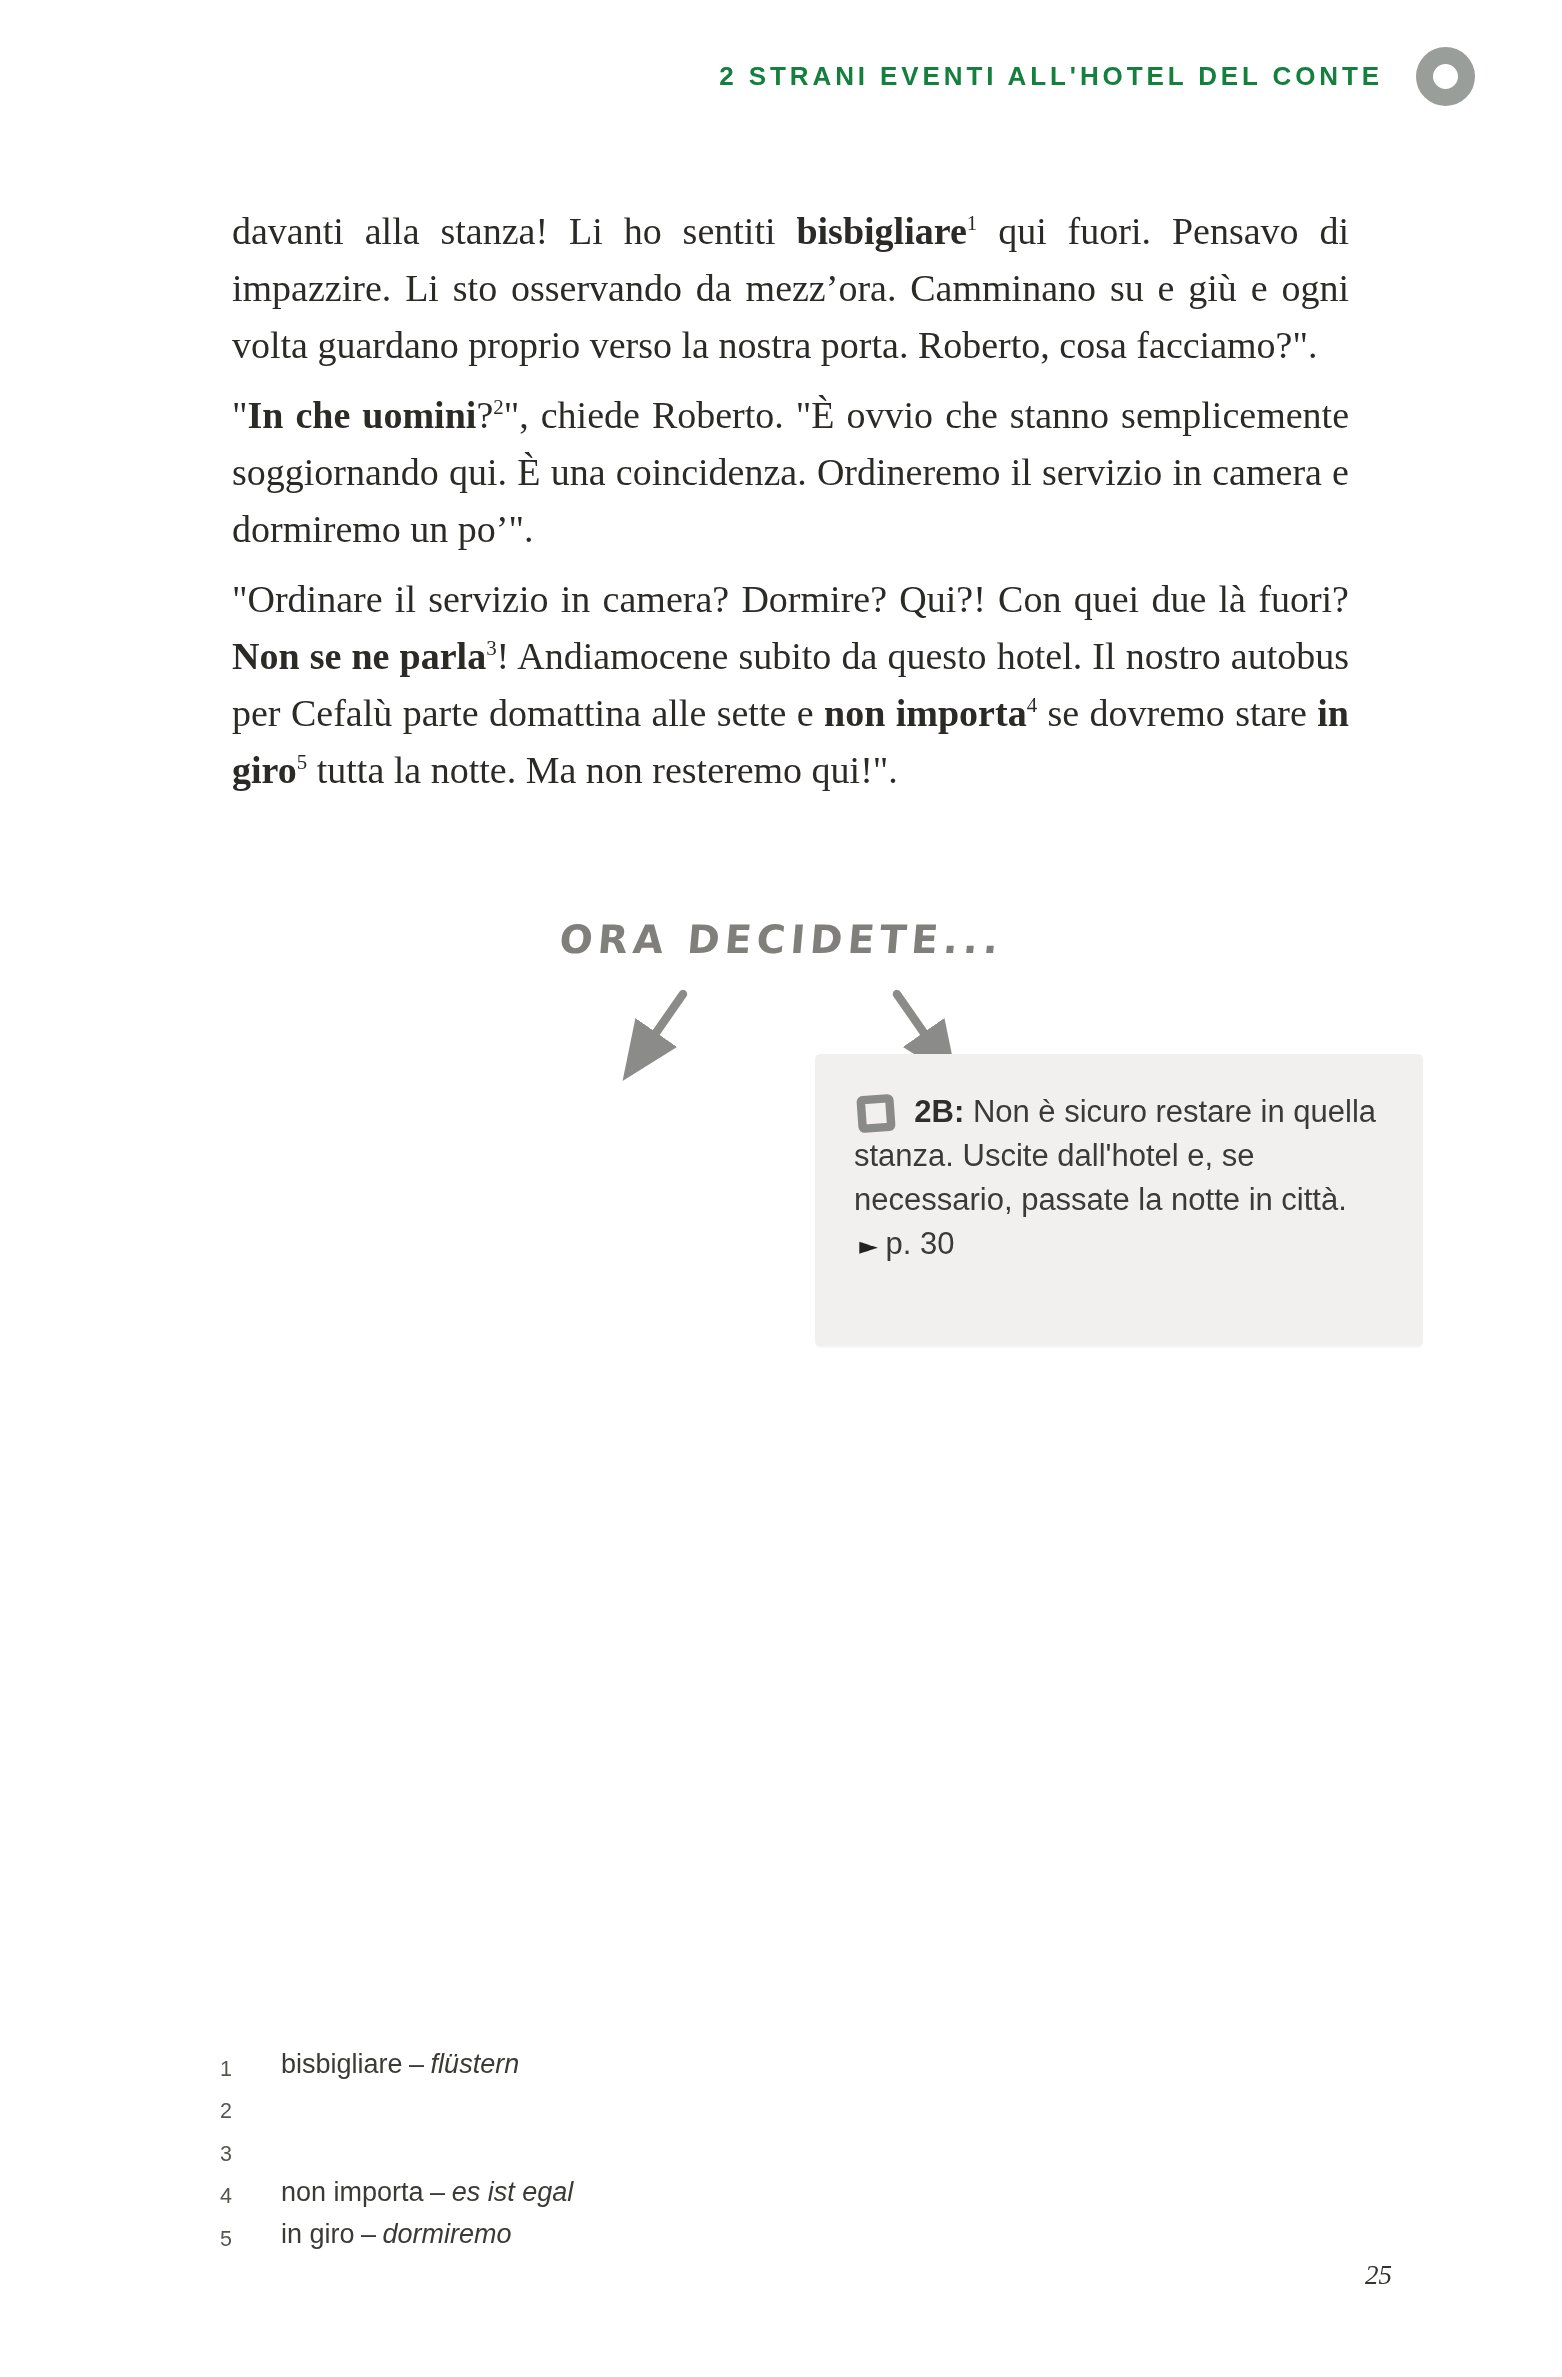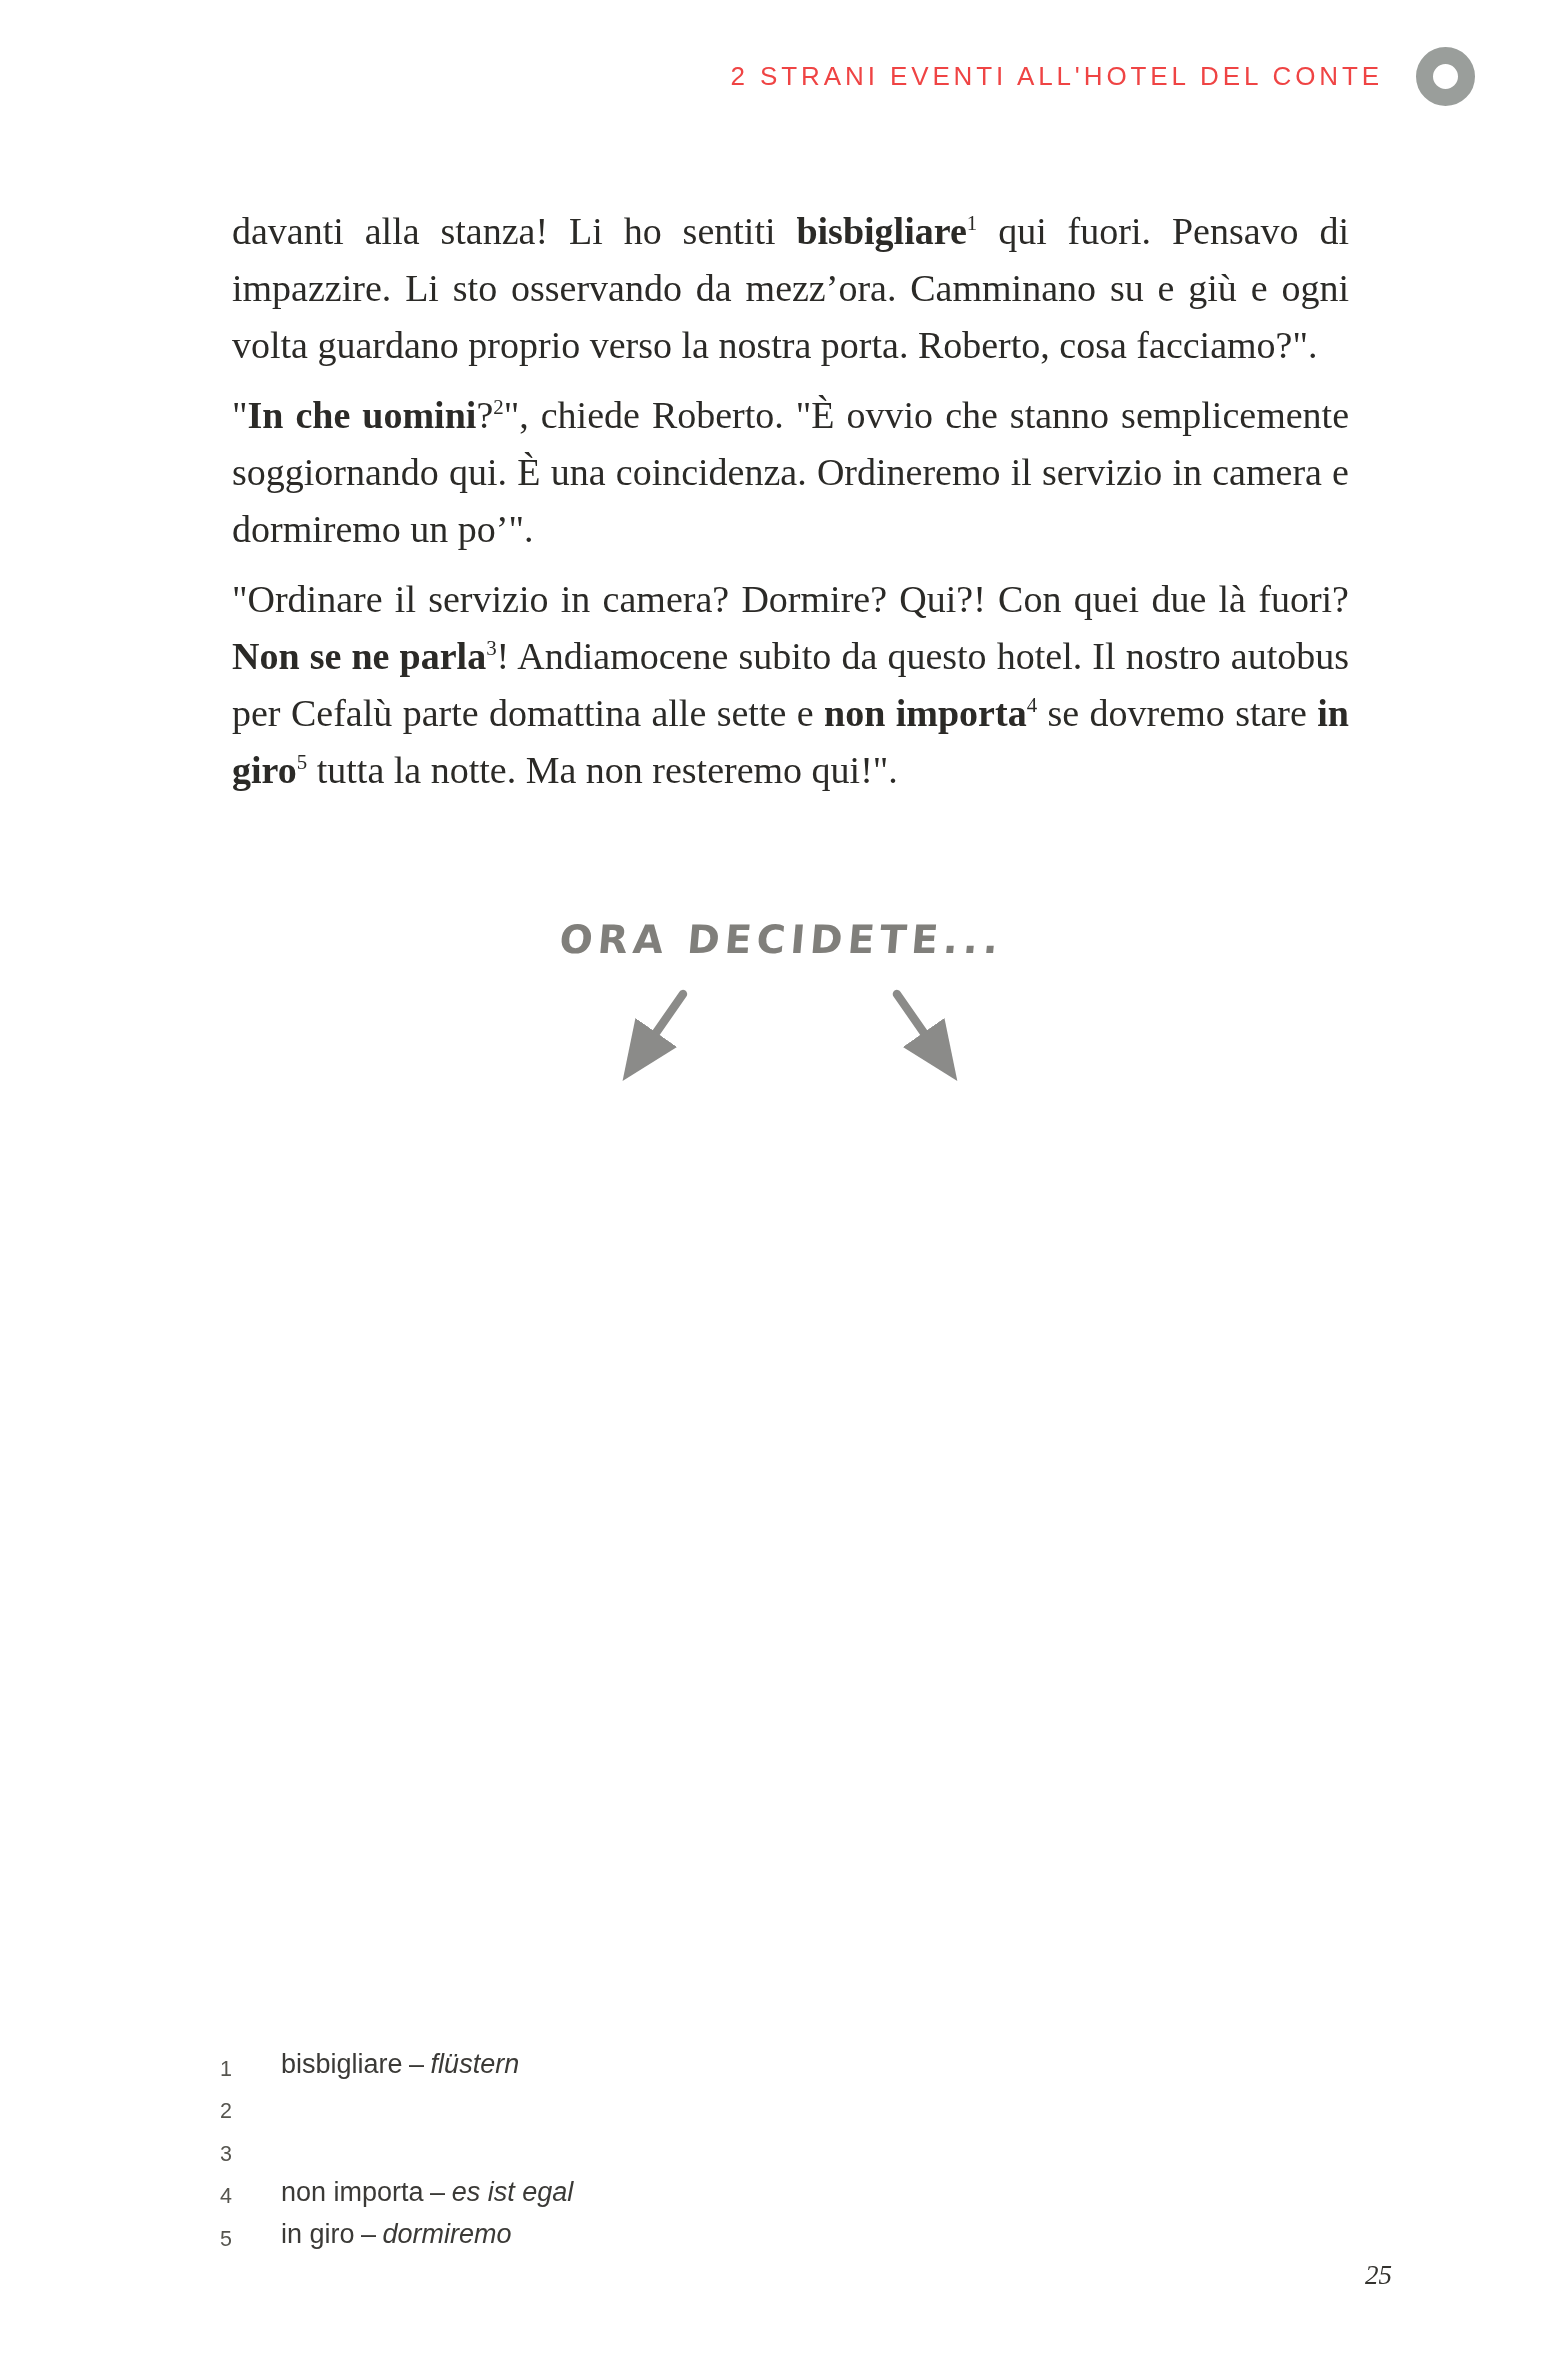--- a/index.html
+++ b/index.html
@@ -21,23 +21,23 @@
     height: 153px;
     display: flex;
     justify-content: flex-end;
     align-items: center;
     padding-right: 88px;
     gap: 33px;
   }
   .chapter-title {
     font-family: "Liberation Sans", sans-serif;
     font-size: 26px;
-    font-weight: normal;
+    font-weight: bold;
     letter-spacing: 3.9px;
-    color: #ef4444;
+    color: #15803d;
     white-space: nowrap;
   }
   .ring-icon {
     width: 59px;
     height: 59px;
     border-radius: 50%;
     border: 17px solid #9a9e9b;
     flex: 0 0 auto;
   }
 
@@ -168,20 +168,30 @@
     <defs>
       <marker id="ah" markerWidth="9" markerHeight="8" refX="5.5" refY="3" orient="auto" markerUnits="strokeWidth">
         <path d="M0,0 L7,3 L0,6 Z" fill="#8b8b89"></path>
       </marker>
     </defs>
     <path d="M148,14 L66,132" stroke="#8b8b89" stroke-width="13" fill="none" stroke-linecap="round" marker-end="url(#ah)"></path>
     <path d="M478,14 L560,132" stroke="#8b8b89" stroke-width="13" fill="none" stroke-linecap="round" marker-end="url(#ah)"></path>
   </svg>
 
 
+  <div class="option-box option-b">
+    <p>
+      <svg class="opt-icon" viewBox="0 0 64 60">
+        <rect x="10" y="8" width="44" height="44" fill="none" stroke="#8a8a88" stroke-width="13" rx="3" transform="rotate(-4 32 30)"></rect>
+      </svg>
+      <b class="opt-label">2B:</b>
+      <span>Non è sicuro restare in quella stanza. Uscite dall'hotel e, se necessario, passate la notte in città.</span>
+      <span class="flag flag-inline">►</span><span>p. 30</span>
+    </p>
+  </div>
 
   <div class="footnotes">
     <div class="fn-row">
       <span class="fn-num">1</span>
       <span class="fn-body"><span>bisbigliare</span><span class="fn-dash">–</span><span class="fn-trans">flüstern</span></span>
     </div>
     <div class="fn-row">
       <span class="fn-num">2</span>
     </div>
     <div class="fn-row">

